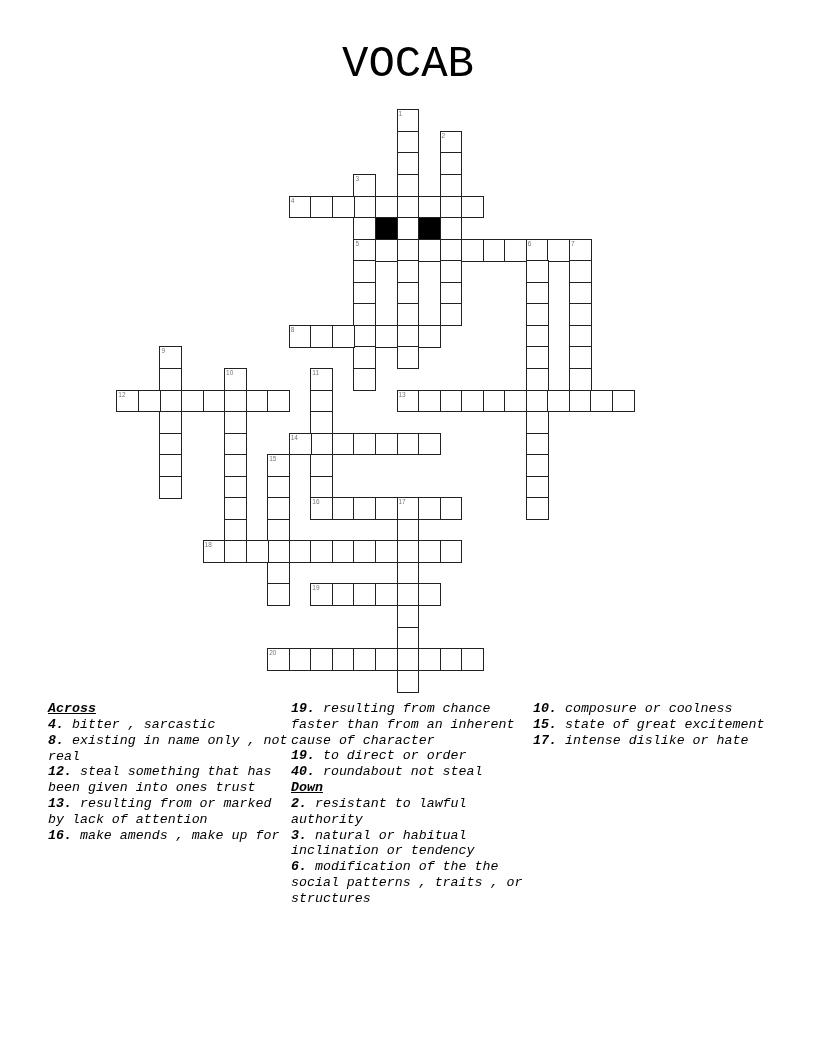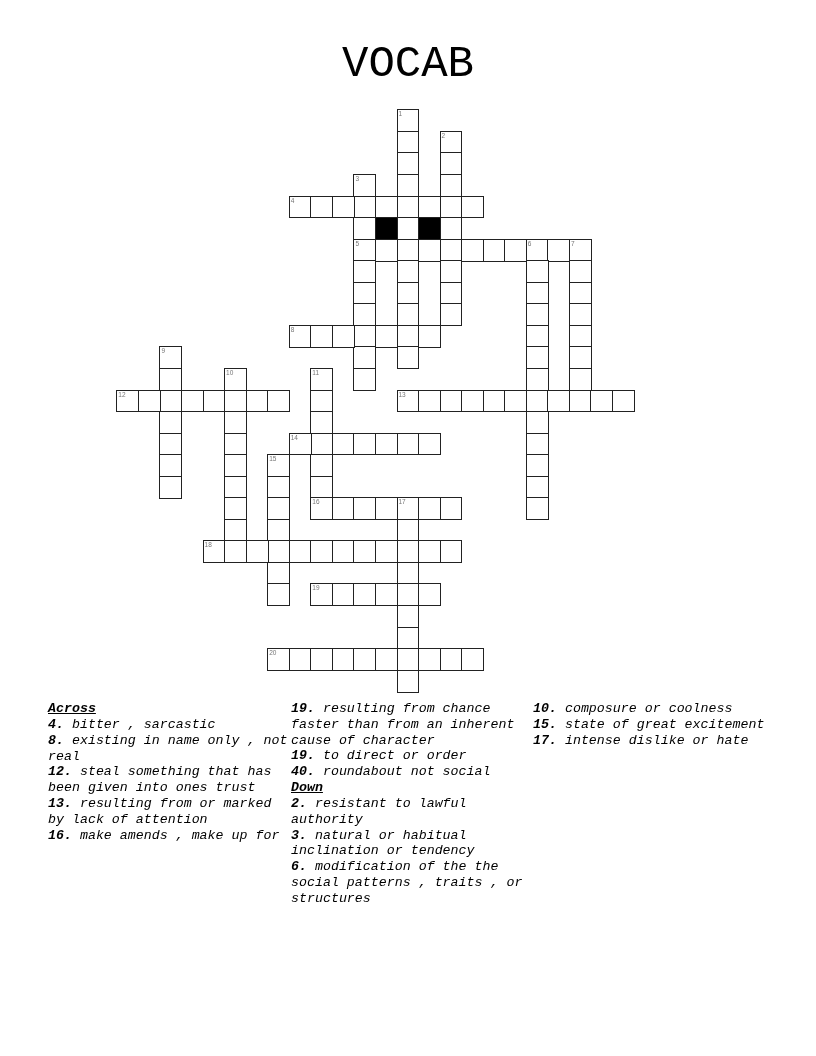--- a/index.html
+++ b/index.html
@@ -229,21 +229,21 @@
   <span class="clue"><span class="n">4.</span><span> bitter , sarcastic</span></span>
   <span class="clue"><span class="n">8.</span><span> existing in name only , not real</span></span>
   <span class="clue"><span class="n">12.</span><span> steal something that has been given into ones trust</span></span>
   <span class="clue"><span class="n">13.</span><span> resulting from or marked by lack of attention</span></span>
   <span class="clue"><span class="n">16.</span><span> make amends , make up for</span></span>
 </div>
 
 <div class="col col2">
   <span class="clue"><span class="n">19.</span><span> resulting from chance faster than from an inherent cause of character</span></span>
   <span class="clue"><span class="n">19.</span><span> to direct or order</span></span>
-  <span class="clue"><span class="n">40.</span><span> roundabout not social</span></span>
+  <span class="clue"><span class="n">40.</span><span> roundabout not steal</span></span>
   <span class="heading">Down</span>
   <span class="clue"><span class="n">2.</span><span> resistant to lawful authority</span></span>
   <span class="clue"><span class="n">3.</span><span> natural or habitual inclination or tendency</span></span>
   <span class="clue"><span class="n">6.</span><span> modification of the the social patterns , traits , or structures</span></span>
 </div>
 
 <div class="col col3">
   <span class="clue"><span class="n">10.</span><span> composure or coolness</span></span>
   <span class="clue"><span class="n">15.</span><span> state of great excitement</span></span>
   <span class="clue"><span class="n">17.</span><span> intense dislike or hate</span></span>

